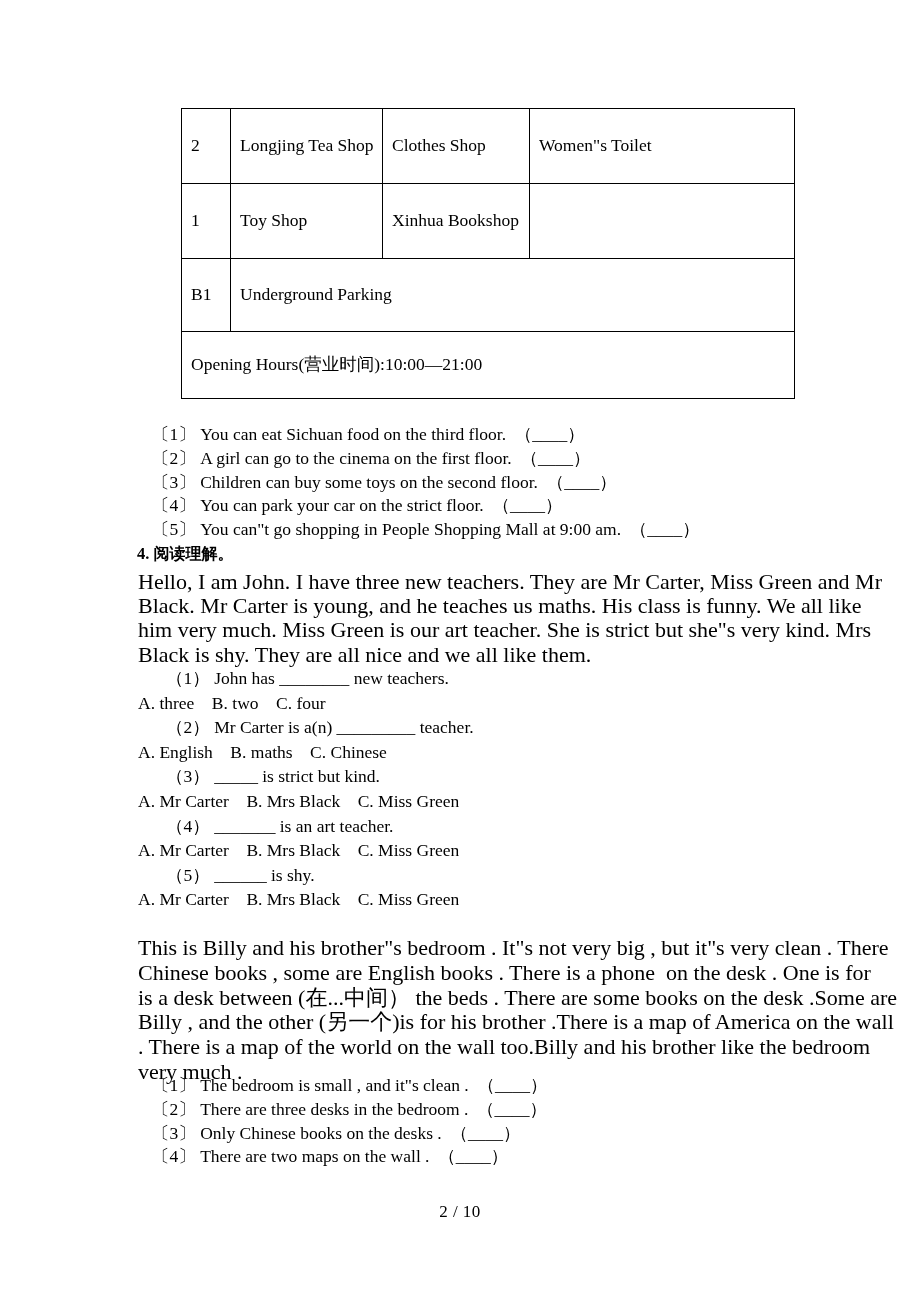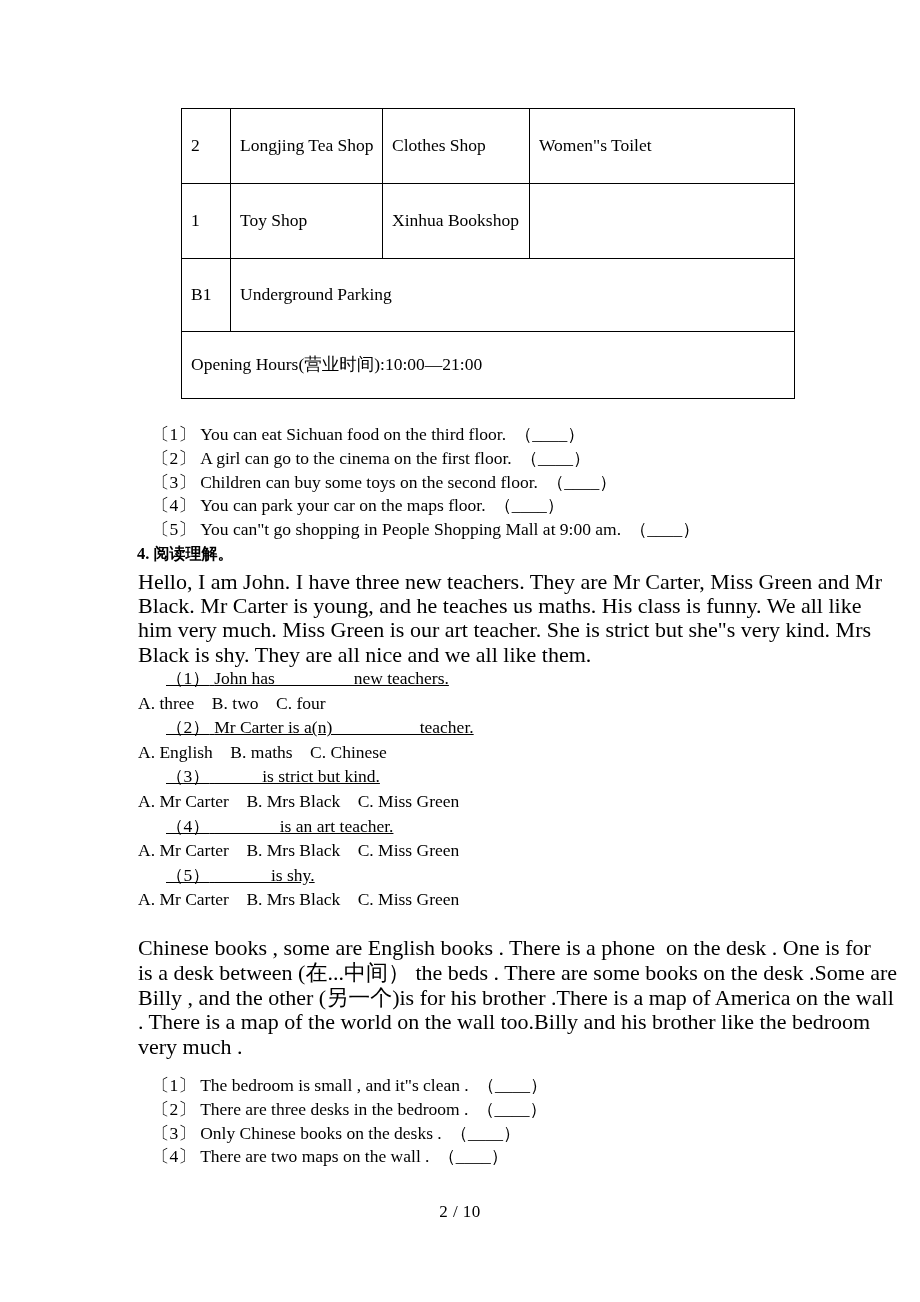--- a/index.html
+++ b/index.html
@@ -66,21 +66,21 @@
   .hdg .cn {
     font-family: "DejaVu Sans", "Liberation Sans", sans-serif;
     font-size: 16px;
   }
 
   
   .tf-list { position: absolute; font-size: 17.5px; line-height: 23.8px; }
   .tf-list .row { white-space: pre; }
   .mc-list { position: absolute; font-size: 17.5px; line-height: 24.6px; }
   .mc-list .row { white-space: pre; }
-  .mc-list .q { padding-left: 14px; text-decoration: underline; }
+  .mc-list .q { padding-left: 14px; }
 
   
   .footer {
     position: absolute;
     left: 0;
     top: 1202px;
     width: 920px;
     text-align: center;
     font-size: 17px;
     letter-spacing: 0.5px;
@@ -114,21 +114,21 @@
           <td colspan="4">Opening Hours(营业时间):10:00—21:00</td>
         </tr>
       </tbody>
     </table>
   </div>
 
   <div class="tf-list" style="left:152px; top:423px;">
     <div class="row"><span>〔1〕</span> <span>You can eat Sichuan food on the third floor.</span>  <span>（____）</span></div>
     <div class="row"><span>〔2〕</span> <span>A girl can go to the cinema on the first floor.</span>  <span>（____）</span></div>
     <div class="row"><span>〔3〕</span> <span>Children can buy some toys on the second floor.</span>  <span>（____）</span></div>
-    <div class="row"><span>〔4〕</span> <span>You can park your car on the maps floor.</span>  <span>（____）</span></div>
+    <div class="row"><span>〔4〕</span> <span>You can park your car on the strict floor.</span>  <span>（____）</span></div>
     <div class="row"><span>〔5〕</span> <span>You can"t go shopping in People Shopping Mall at 9:00 am.</span>  <span>（____）</span></div>
   </div>
 
   <div class="hdg" style="left:137px; top:543px;"><span>4.</span> <span class="cn">阅读理解</span><span class="cn">。</span></div>
 
   <div class="para" style="left:138px; top:570px; width:650px;">
     <div>Hello, I am John. I have three new teachers. They are Mr Carter, Miss Green and Mr</div>
     <div>Black. Mr Carter is young, and he teaches us maths. His class is funny. We all like</div>
     <div>him very much. Miss Green is our art teacher. She is strict but she"s very kind. Mrs</div>
     <div>Black is shy. They are all nice and we all like them.</div>
@@ -142,20 +142,21 @@
     <div class="row q"><span>（3）</span> <span>_____ is strict but kind.</span></div>
     <div class="row" style="margin-left:-14px;">A. Mr Carter    B. Mrs Black    C. Miss Green</div>
     <div class="row q"><span>（4）</span> <span>_______ is an art teacher.</span></div>
     <div class="row" style="margin-left:-14px;">A. Mr Carter    B. Mrs Black    C. Miss Green</div>
     <div class="row q"><span>（5）</span> <span>______ is shy.</span></div>
     <div class="row" style="margin-left:-14px;">A. Mr Carter    B. Mrs Black    C. Miss Green</div>
   </div>
 
 
   <div class="para" style="left:138px; top:936px; width:655px; line-height:24.8px;">
+    <div>This is Billy and his brother"s bedroom . It"s not very big , but it"s very clean . There</div>
     <div>Chinese books , some are English books . There is a phone  on the desk . One is for</div>
     <div>is a desk between (在...中间） the beds . There are some books on the desk .Some are</div>
     <div>Billy , and the other (另一个)is for his brother .There is a map of America on the wall</div>
     <div>. There is a map of the world on the wall too.Billy and his brother like the bedroom</div>
     <div>very much .</div>
   </div>
 
   <div class="tf-list" style="left:152px; top:1074px;">
     <div class="row"><span>〔1〕</span> <span>The bedroom is small , and it"s clean .</span>  <span>（____）</span></div>
     <div class="row"><span>〔2〕</span> <span>There are three desks in the bedroom .</span>  <span>（____）</span></div>

